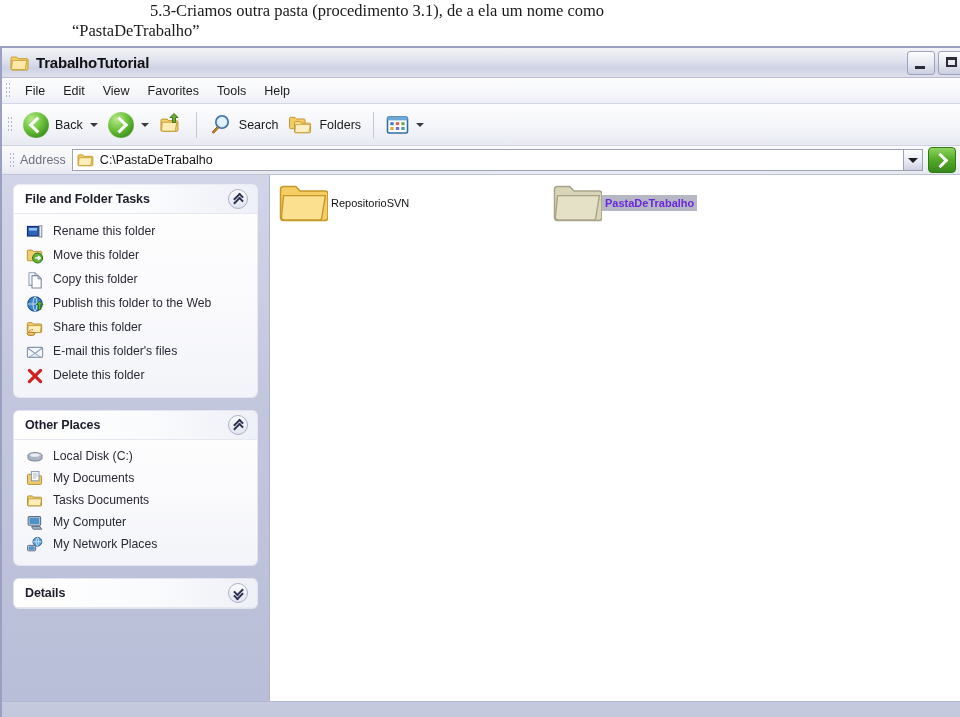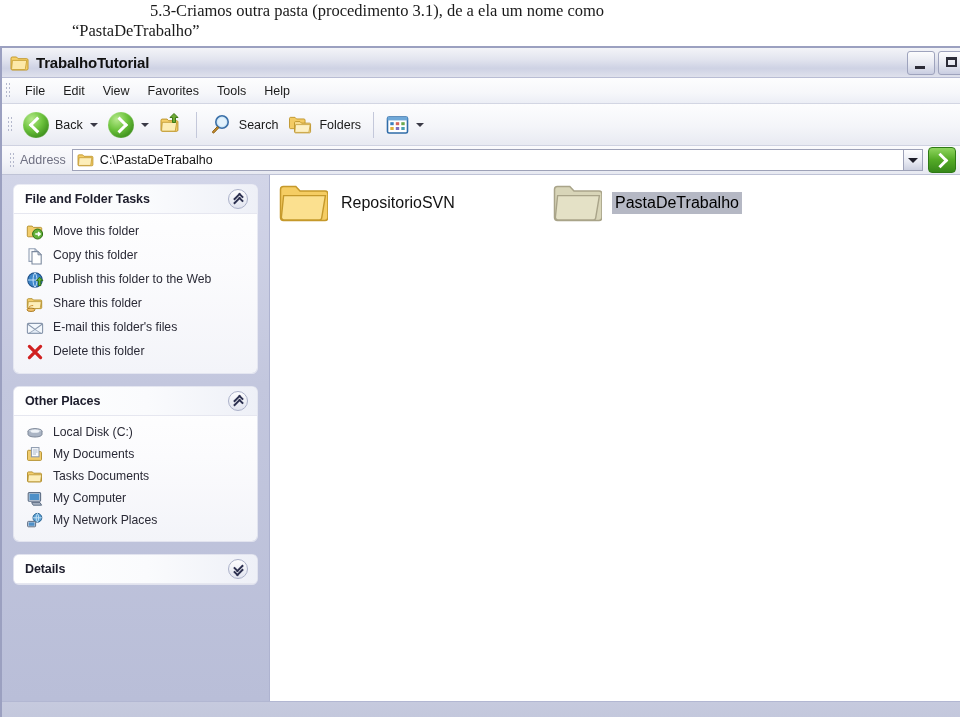--- a/index.html
+++ b/index.html
@@ -322,29 +322,29 @@
     position: relative;
     padding: 12px 0 0 14px;
     box-sizing: border-box;
   }
   .item {
     position: absolute;
     display: flex;
     align-items: center;
   }
   .item .item-label {
-    font-size: 16px;
+    font-size: 11px;
     color: #121212;
     padding: 2px 3px;
-    margin-left: 10px;
     white-space: nowrap;
   }
   .item.selected .item-label {
     background: #b5b8c4;
-    color: #000000;
+    color: #6d28d9;
+    font-weight: bold;
   }
 
   
   #statusstrip {
     height: 40px;
     background: linear-gradient(to bottom, #c6cade 0%, #bfc4da 100%);
     border-top: 1px solid #b2b7d2;
   }
 </style>
 </head>
@@ -489,20 +489,30 @@
           <span class="ph-title">File and Folder Tasks</span>
           <span class="chev-btn">
             <span class="dblchev up">
                 <i></i>
                 <i></i>
               </span>
           </span>
         </div>
         <div class="panel-body">
 
+          <div class="task-row">
+            <span class="ti">
+              <svg class="ico" width="18" height="18" viewBox="0 0 18 18">
+                <rect x="1.5" y="3.5" width="11" height="9.5" fill="#2f62b8" stroke="#13306b" stroke-width="1.2"></rect>
+                <rect x="3" y="5" width="8" height="2.6" fill="#8fc2f2"></rect>
+                <rect x="13.2" y="2.8" width="2.6" height="11.2" fill="#e8eef8" stroke="#7d879e" stroke-width="1"></rect>
+              </svg>
+            </span>
+            <span class="tl">Rename this folder</span>
+          </div>
 
           <div class="task-row">
             <span class="ti">
               <svg class="ico" width="18" height="18" viewBox="0 0 18 18">
                 <path d="M1.3 4c0-.5.4-.9.9-.9h4l1.2 1.3h7.4c.5 0 .9.4.9.9v7.6c0 .5-.4.9-.9.9H2.2c-.5 0-.9-.4-.9-.9z" fill="#f3cd6c" stroke="#b08c2a" stroke-width=".9"></path>
                 <circle cx="11.6" cy="11" r="5" fill="#63b23b" stroke="#2f6f16" stroke-width="1"></circle>
                 <path d="M9.3 11h4.3M12 9l2.2 2-2.2 2" fill="none" stroke="#fff" stroke-width="1.4"></path>
               </svg>
             </span>
             <span class="tl">Move this folder</span>

